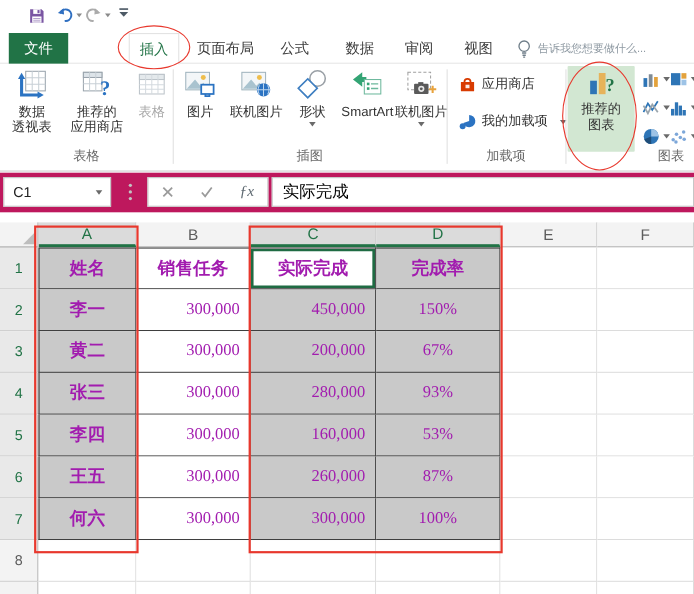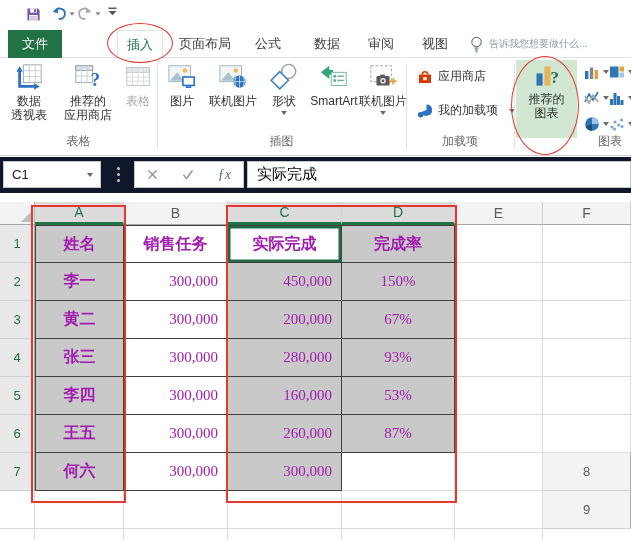--- a/index.html
+++ b/index.html
@@ -27,21 +27,21 @@
   .bigbtn { position:absolute; top:4px; display:flex; flex-direction:column; align-items:center; font-size:12px; color:#333; cursor:pointer; }
   .bigbtn .lbl { line-height:14px; text-align:center; white-space:nowrap; }
   .bigbtn .ic { margin-bottom:2px; }
   .bigbtn.disabled { color:#a8a8a8; }
   .bigbtn .dd { margin-top:3px; }
   .smallbtn { position:absolute; display:flex; align-items:center; gap:5px; font-size:12px; color:#333; cursor:pointer; white-space:nowrap; }
   .rec-chart { background:#d2e7d2; padding:2px 3px 0 3px; border-radius:1px; }
   .mini { position:absolute; display:flex; align-items:center; gap:3px; cursor:pointer; }
 
   
-  .fbar { position:absolute; left:0; top:157px; width:631px; height:36px; background:#0f172a; }
+  .fbar { position:absolute; left:0; top:157px; width:631px; height:36px; background:#be185d; }
   .namebox { position:absolute; left:3px; top:4px; width:98px; height:27px; border:1px solid #c6c6c6; background:#fff;
              display:flex; align-items:center; font-size:13px; color:#222; padding-left:8px; }
   .namebox .dd { position:absolute; right:7px; }
   .vdots { position:absolute; left:117px; top:16px; width:3px; height:3px; border-radius:50%; background:#c2c2c2;
            box-shadow:0 -6px 0 #c2c2c2, 0 6px 0 #c2c2c2; }
   .fbtns { position:absolute; left:134px; top:4px; width:110px; height:27px; border:1px solid #c6c6c6; background:#fff;
            display:flex; align-items:center; justify-content:space-around; }
   .fx { font-family:"Liberation Serif","DejaVu Serif",serif; font-style:italic; font-size:14px; color:#5f6a72; }
   .ffield { position:absolute; left:247px; top:4px; width:384px; height:27px; border:1px solid #c6c6c6; background:#fff;
             display:flex; align-items:center; padding-left:9px; font-family:"Liberation Serif","DejaVu Serif",serif; font-size:15px; color:#000; }
@@ -379,20 +379,21 @@
     <div class="c num tb">300,000</div>
     <div class="c sel num tb">260,000</div>
     <div class="c sel tb">87%</div>
     <div class="c"></div>
     <div class="c"></div>
 
     <div class="rh on">7</div>
     <div class="c sel nm tb tl">何六</div>
     <div class="c num tb">300,000</div>
     <div class="c sel num tb">300,000</div>
+    <div class="c sel tb">100%</div>
     <div class="c"></div>
     <div class="c"></div>
 
     <div class="rh">8</div>
     <div class="c"></div>
     <div class="c"></div>
     <div class="c"></div>
     <div class="c"></div>
     <div class="c"></div>
     <div class="c"></div>

